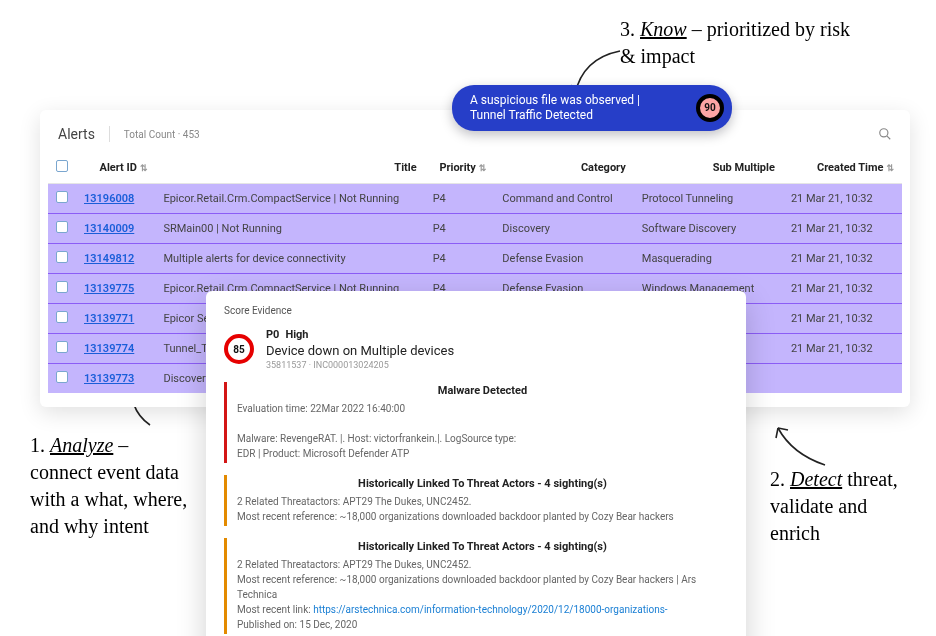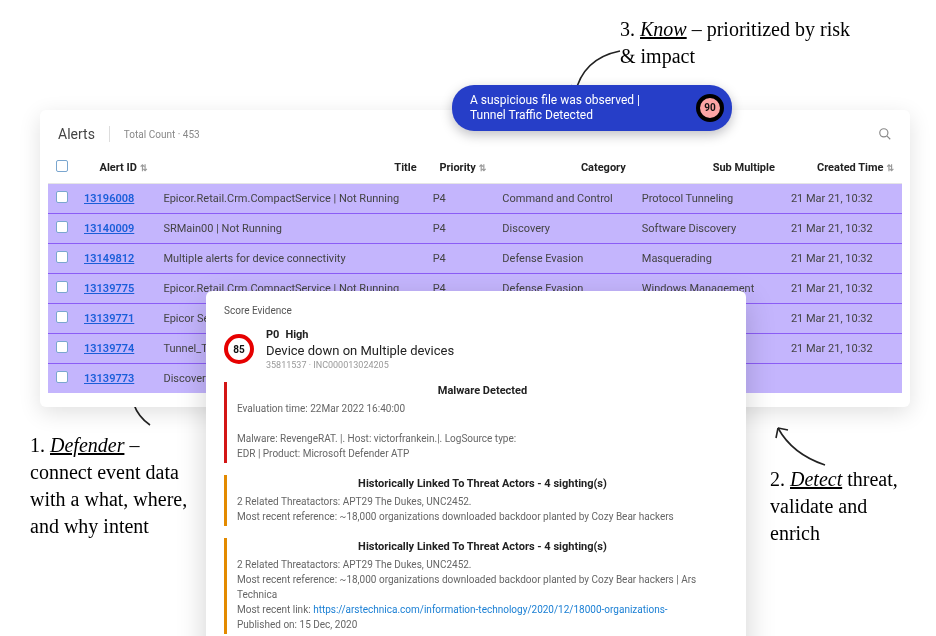--- a/index.html
+++ b/index.html
@@ -233,21 +233,21 @@
           <td></td>
         </tr>
       </tbody>
   </table>
 </div>
 
 <svg class="arrow1" width="60" height="70">
   <path d="M35 55 C 20 45, 12 25, 18 6" stroke="#222" stroke-width="1.6" fill="none"></path>
   <path d="M18 6 l-7 6 m7 -6 l6 8" stroke="#222" stroke-width="1.6" fill="none"></path>
 </svg>
-<div class="hand annotation1">1. <span class="u">Defender</span> – connect event data with a what, where, and why intent</div>
+<div class="hand annotation1">1. <span class="u">Analyze</span> – connect event data with a what, where, and why intent</div>
 
 <svg class="arrow2" width="70" height="55">
   <path d="M55 45 C 40 40, 20 30, 8 8" stroke="#222" stroke-width="1.6" fill="none"></path>
   <path d="M8 8 l-2 10 m2 -10 l10 2" stroke="#222" stroke-width="1.6" fill="none"></path>
 </svg>
 <div class="hand annotation2">2. <span class="u">Detect</span> threat, validate and enrich</div>
 
 <div class="evidence-card">
   <h4>Score Evidence</h4>
   <div class="ev-head">

